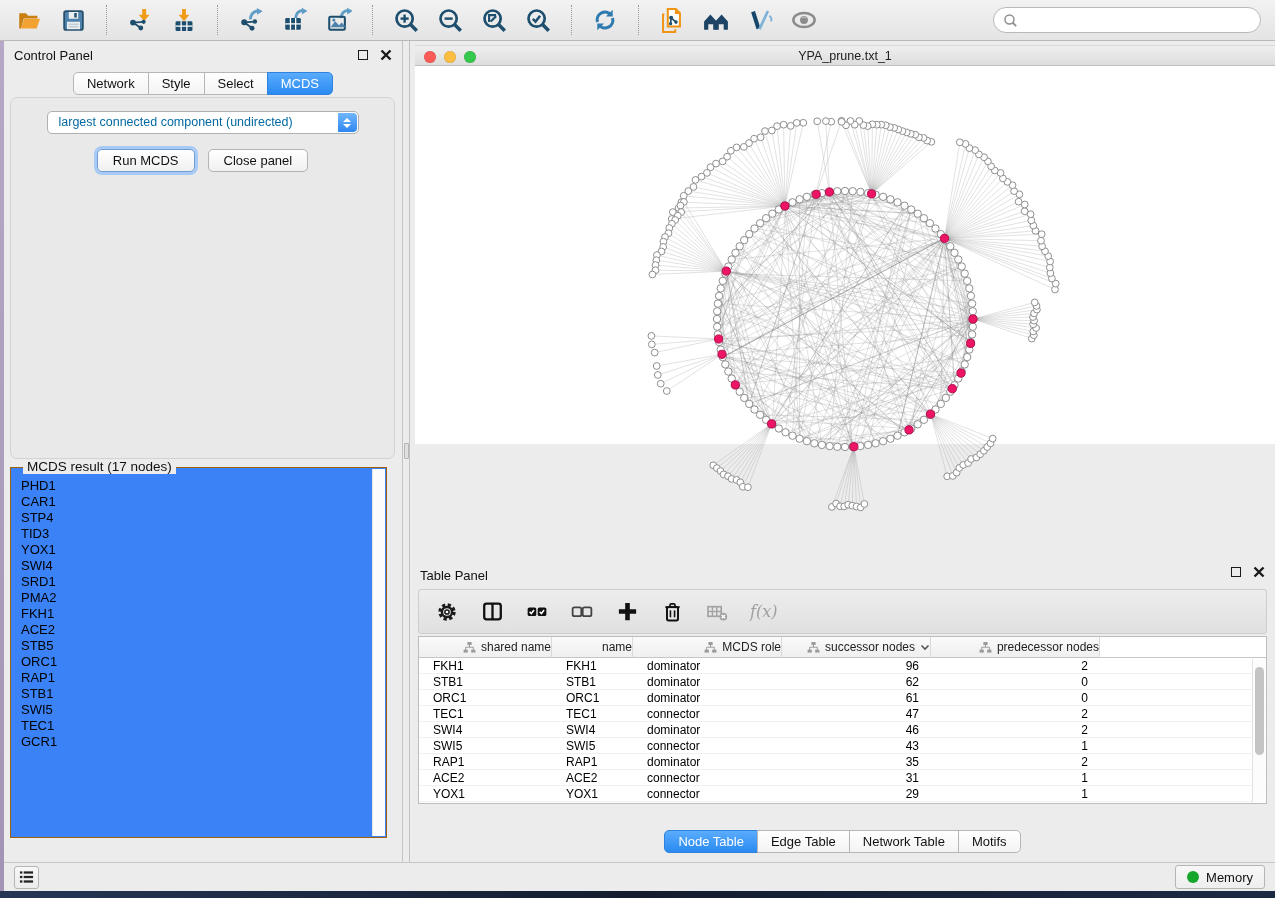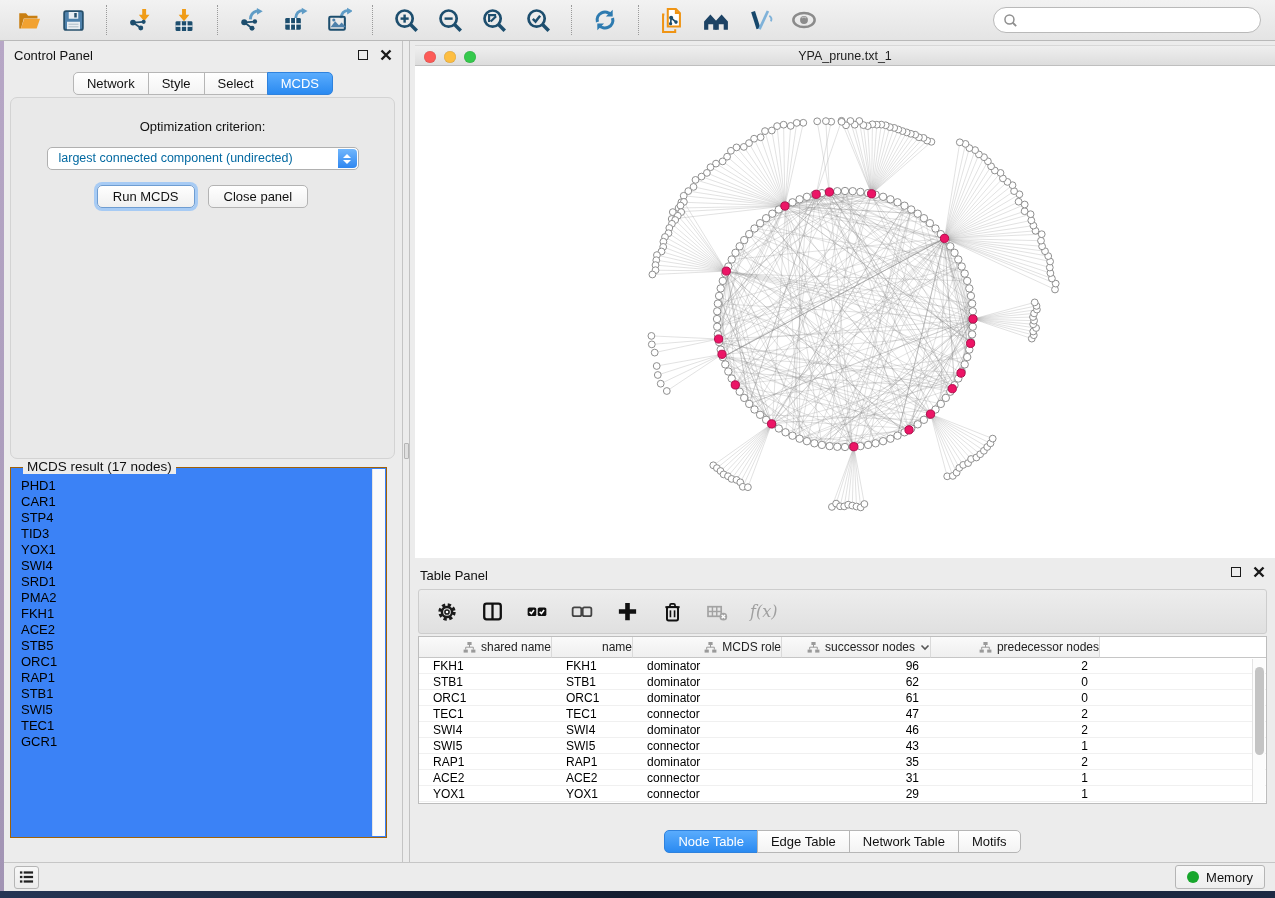--- a/index.html
+++ b/index.html
@@ -53,21 +53,21 @@
   .result-list { position:absolute; left:2px; top:4px; right:16px; bottom:2px; overflow:hidden;
     font-size:13px; line-height:16px; text-align:left; padding:6px 0 0 8px; color:#000; }
   .result-scroll { position:absolute; right:1px; top:1px; bottom:1px; width:13px; background:#fbfbfb; border-left:1px solid #e4e4e4; }
 
   
   .divider { position:absolute; left:403px; top:41px; width:7px; bottom:36px; background:#ececec; border-right:1px solid #c2c2c2; }
   .divider .grab { position:absolute; left:1px; top:402px; width:5px; height:16px; background:#e0e0e0; border:1px solid #b5b5b5; border-radius:1px; }
 
   
   .right-area { position:absolute; left:410px; top:41px; right:0; bottom:36px; background:#ececec; }
-  .net-window { position:absolute; left:5px; right:0; top:4px; height:513px; }
+  .net-window { position:absolute; left:5px; right:0; top:4px; height:399px; }
   .net-titlebar { position:relative; height:21px; background:linear-gradient(#efefef,#dddddd);
     border-bottom:1px solid #bfbfbf; border-top:1px solid #d8d8d8; }
   .lights { position:absolute; left:9px; top:4.5px; display:flex; gap:8px; }
   .light { width:12px; height:12px; border-radius:50%; }
   .net-title { text-align:center; font-size:12.5px; line-height:21px; color:#222; }
   .net-canvas { position:absolute; left:0; right:0; top:21px; bottom:0; background:#fff; }
 
   
   .table-panel { position:absolute; left:0; right:0; top:517px; bottom:0; background:#ececec; }
   .tp-title { position:absolute; left:10px; top:10px; font-size:13px; color:#111; }
@@ -267,21 +267,20 @@
           </svg>
       </span>
     </div>
     <div class="cp-tabs segbar">
         <span class="seg">Network</span>
         <span class="seg">Style</span>
         <span class="seg">Select</span>
         <span class="seg active">MCDS</span>
       </div>
     <div class="cp-body">
-      <div class="opt-label">Optimization criterion:</div>
       <div class="selectbox">
         <span>largest connected component (undirected)</span>
         <span class="select-stepper">
             <i class="step-up"></i>
             <i class="step-down"></i>
           </span>
       </div>
       <div class="btn-row">
         <button class="btn focused">Run MCDS</button>
         <button class="btn">Close panel</button>

